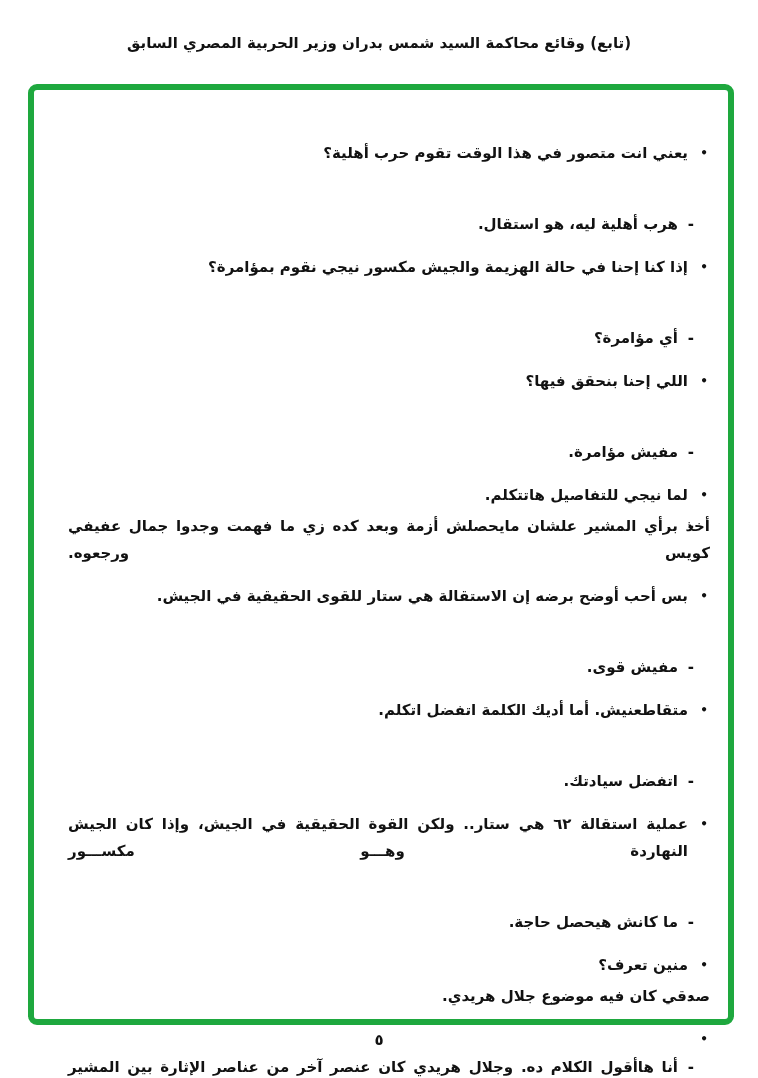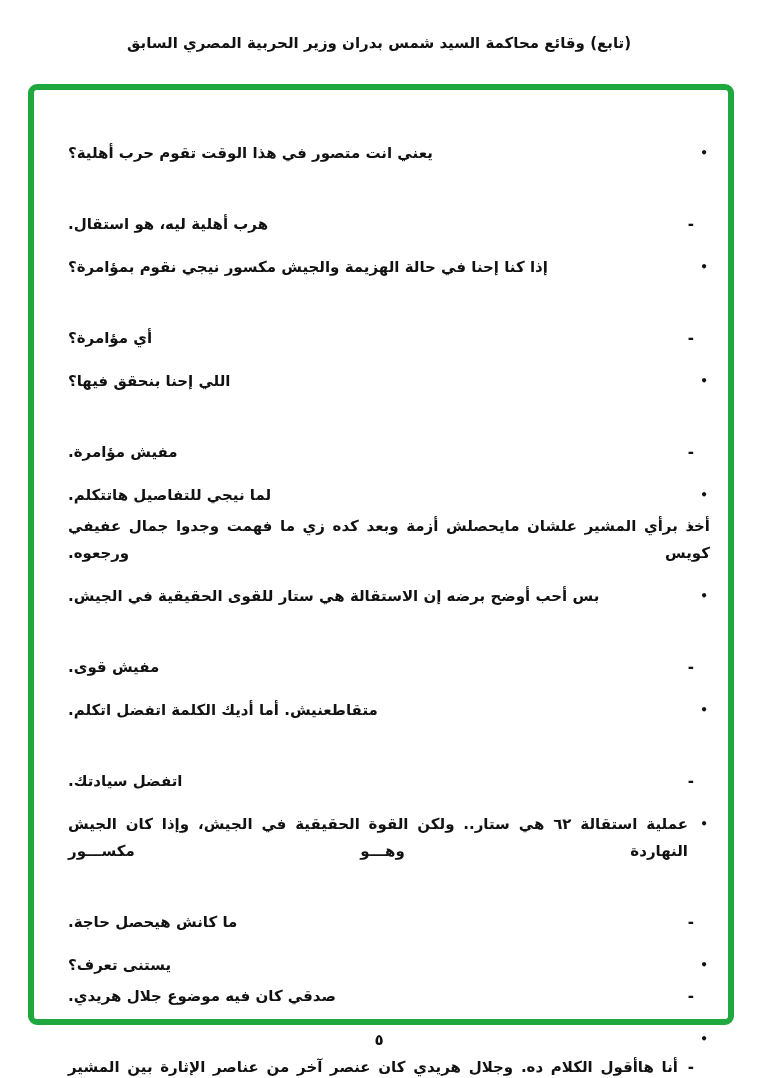--- a/index.html
+++ b/index.html
@@ -25,21 +25,21 @@
     direction:rtl;
   }
   .block{position:relative;direction:rtl;}
   .block .marker{
     position:absolute;top:0;line-height:27px;
     font-weight:bold;
   }
   .block.q .marker{right:2px;font-size:12px;}
   .block.a .marker{right:16px;font-size:15px;}
   .line{
-    direction:rtl;text-align:left;
+    direction:rtl;text-align:right;
     font-size:15px;line-height:27px;font-weight:bold;
     white-space:nowrap;
   }
   .q .line.first{padding-right:22px;}
   .a .line.first{padding-right:32px;margin-top:44px;}
   .line.full{white-space:normal;text-align:justify;text-align-last:justify;}
   .mt-q{margin-top:16px;}
   .mt-a{margin-top:4px;}
   .page-number{
     position:absolute;top:1031px;left:0;width:758px;
@@ -119,21 +119,21 @@
       <div class="line first full">عملية استقالة ٦٢ هي ستار.. ولكن القوة الحقيقية في الجيش، وإذا كان الجيش النهاردة وهـــو مكســـور</div>
     </div>
 
     <div class="block a mt-a">
       <span class="marker">-</span>
       <div class="line first">ما كانش هيحصل حاجة.</div>
     </div>
 
     <div class="block q mt-q">
       <span class="marker">•</span>
-      <div class="line first">يستنى تعرف؟</div>
+      <div class="line first">منين تعرف؟</div>
     </div>
 
     <div class="block a mt-a">
       <span class="marker">-</span>
       <div class="line">صدقي كان فيه موضوع جلال هريدي.</div>
     </div>
 
     <div class="block q mt-q">
       <span class="marker">•</span>
     </div>

